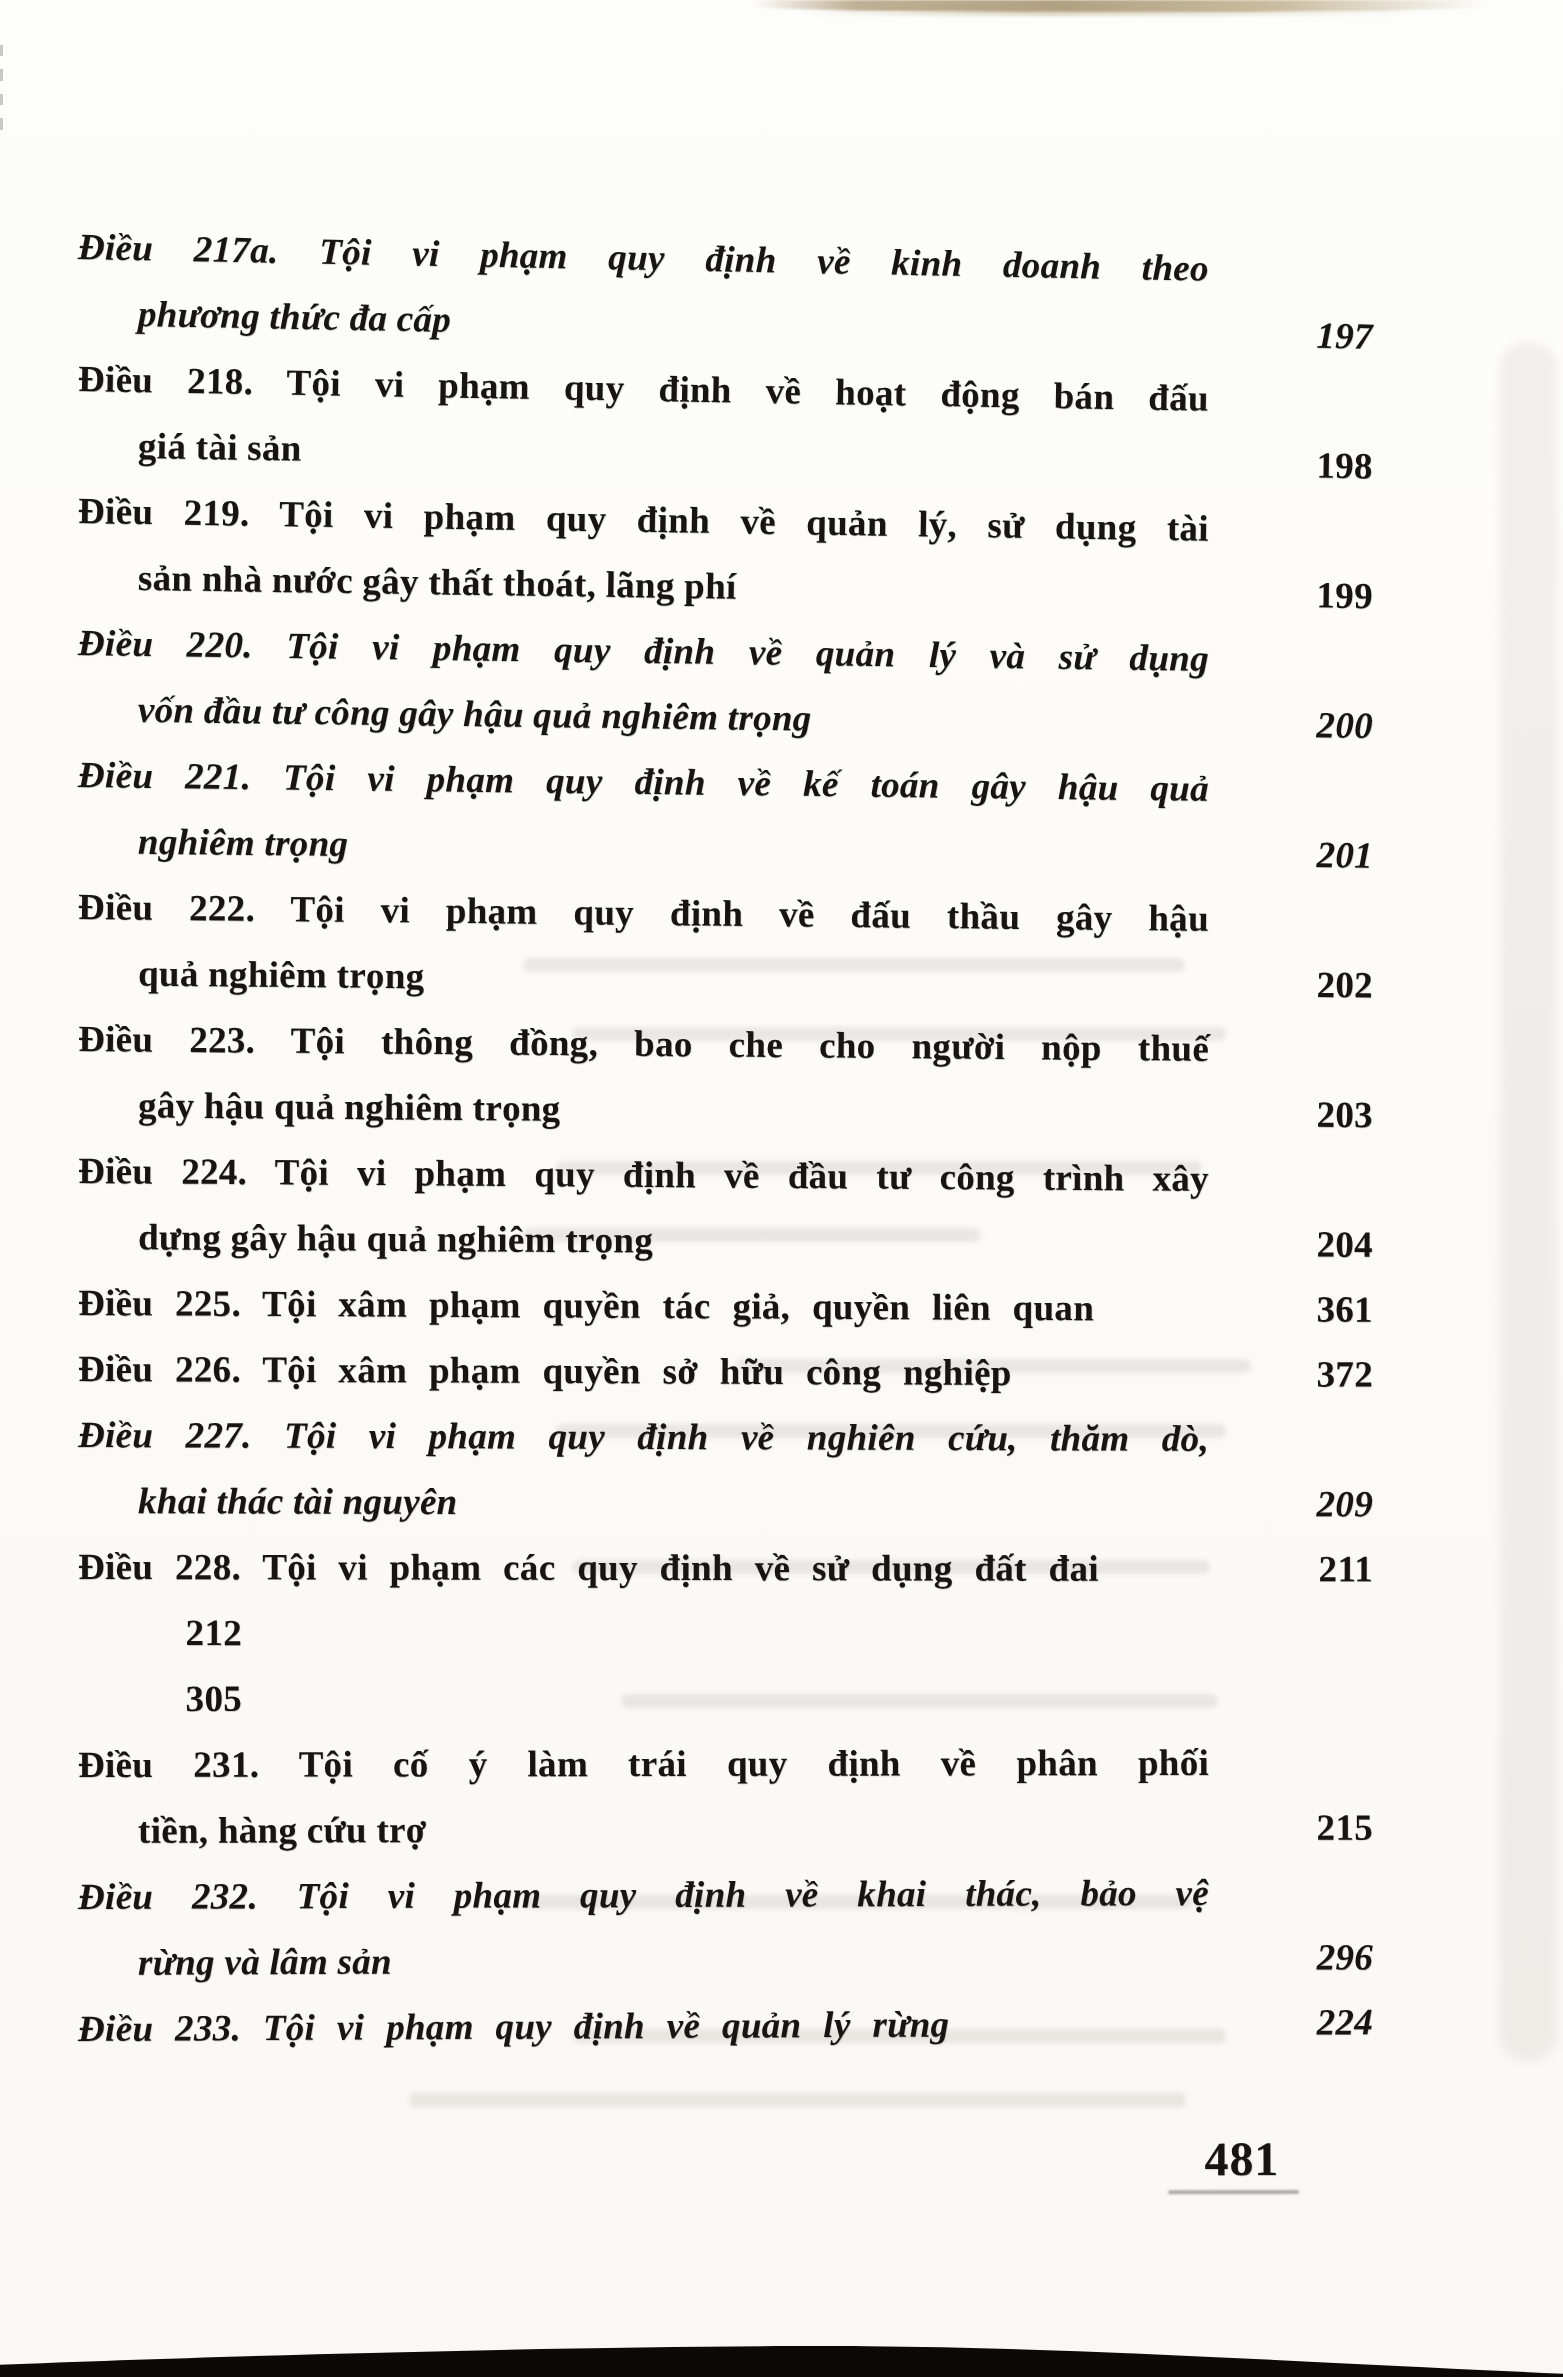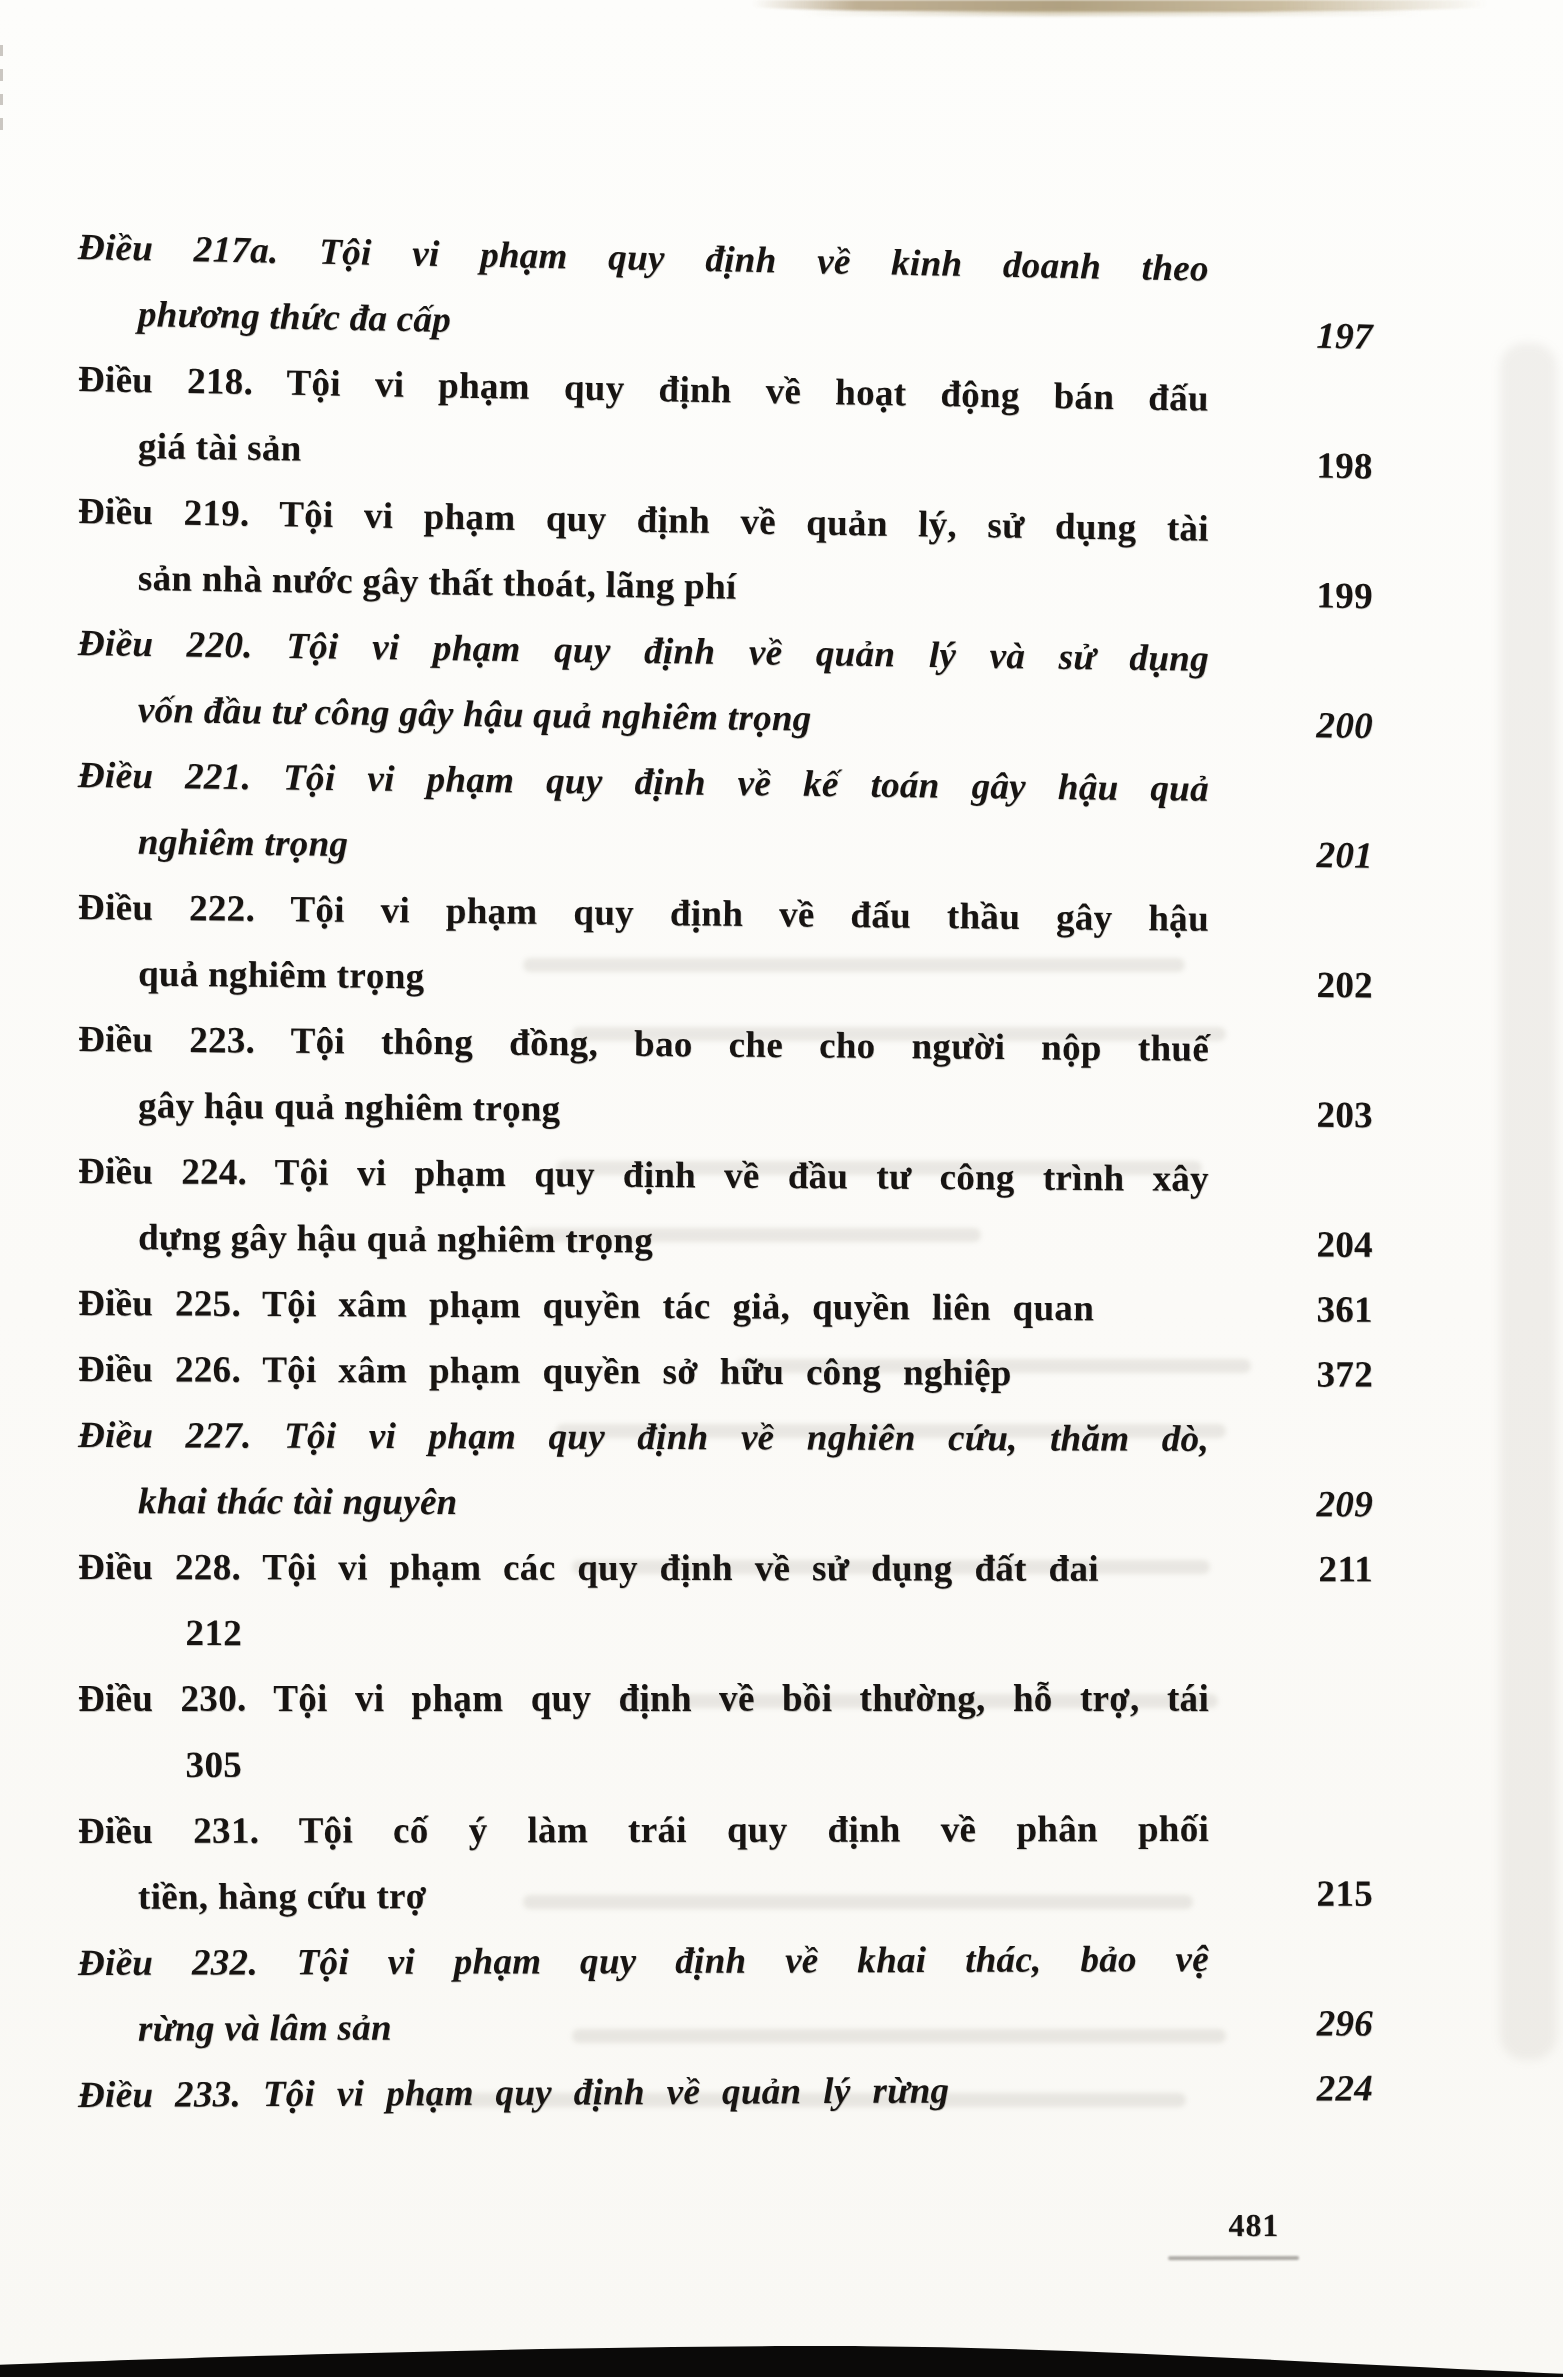--- a/index.html
+++ b/index.html
@@ -53,21 +53,21 @@
   .single .entry-text{word-spacing:12.3px;}
   .indent .entry-text{padding-left:60px;box-sizing:border-box;}
   .italic{font-style:italic;}
   .page-num{flex:0 0 164px;text-align:right;}
   .footer{
     position:relative;margin-top:75px;padding-right:94px;
     text-align:right;line-height:46px;
     transform:rotate(-.1deg);
   }
   .footer-num{
-    font-size:32px;font-weight:600;letter-spacing:0.8px;
+    font-size:48px;font-weight:600;letter-spacing:0.8px;
     text-shadow:0.5px 0.7px 0.7px rgba(25,20,15,.28);
   }
   .footer-underline{
     position:absolute;right:74px;top:54px;width:131px;height:4.1px;
     background:#6e6a64;opacity:.55;filter:blur(0.8px);border-radius:2.5px;
   }
 </style>
 </head>
 <body>
 
@@ -172,24 +172,20 @@
           <span class="entry-text">khai thác tài nguyên</span>
           <span class="page-num">209</span>
         </div>
         <div class="row single" style="transform: rotate(0.1deg); transform-origin: left center;">
           <span class="entry-text">Điều 228. Tội vi phạm các quy định về sử dụng đất đai</span>
           <span class="page-num">211</span>
         </div>
         <div class="row single" style="transform: rotate(0.05deg); transform-origin: left center;">
           <span class="page-num">212</span>
         </div>
-        <div class="row fill" style="transform: rotate(0deg); transform-origin: left center;">
-          <span class="entry-text">Điều 230. Tội vi phạm quy định về bồi thường, hỗ trợ, tái</span>
-          <span class="page-num"></span>
-        </div>
         <div class="row indent" style="transform: rotate(-0.05deg); transform-origin: left center;">
           <span class="page-num">305</span>
         </div>
         <div class="row fill" style="transform: rotate(-0.1deg); transform-origin: left center;">
           <span class="entry-text">Điều 231. Tội cố ý làm trái quy định về phân phối</span>
           <span class="page-num"></span>
         </div>
         <div class="row indent" style="transform: rotate(-0.15deg); transform-origin: left center;">
           <span class="entry-text">tiền, hàng cứu trợ</span>
           <span class="page-num">215</span>

